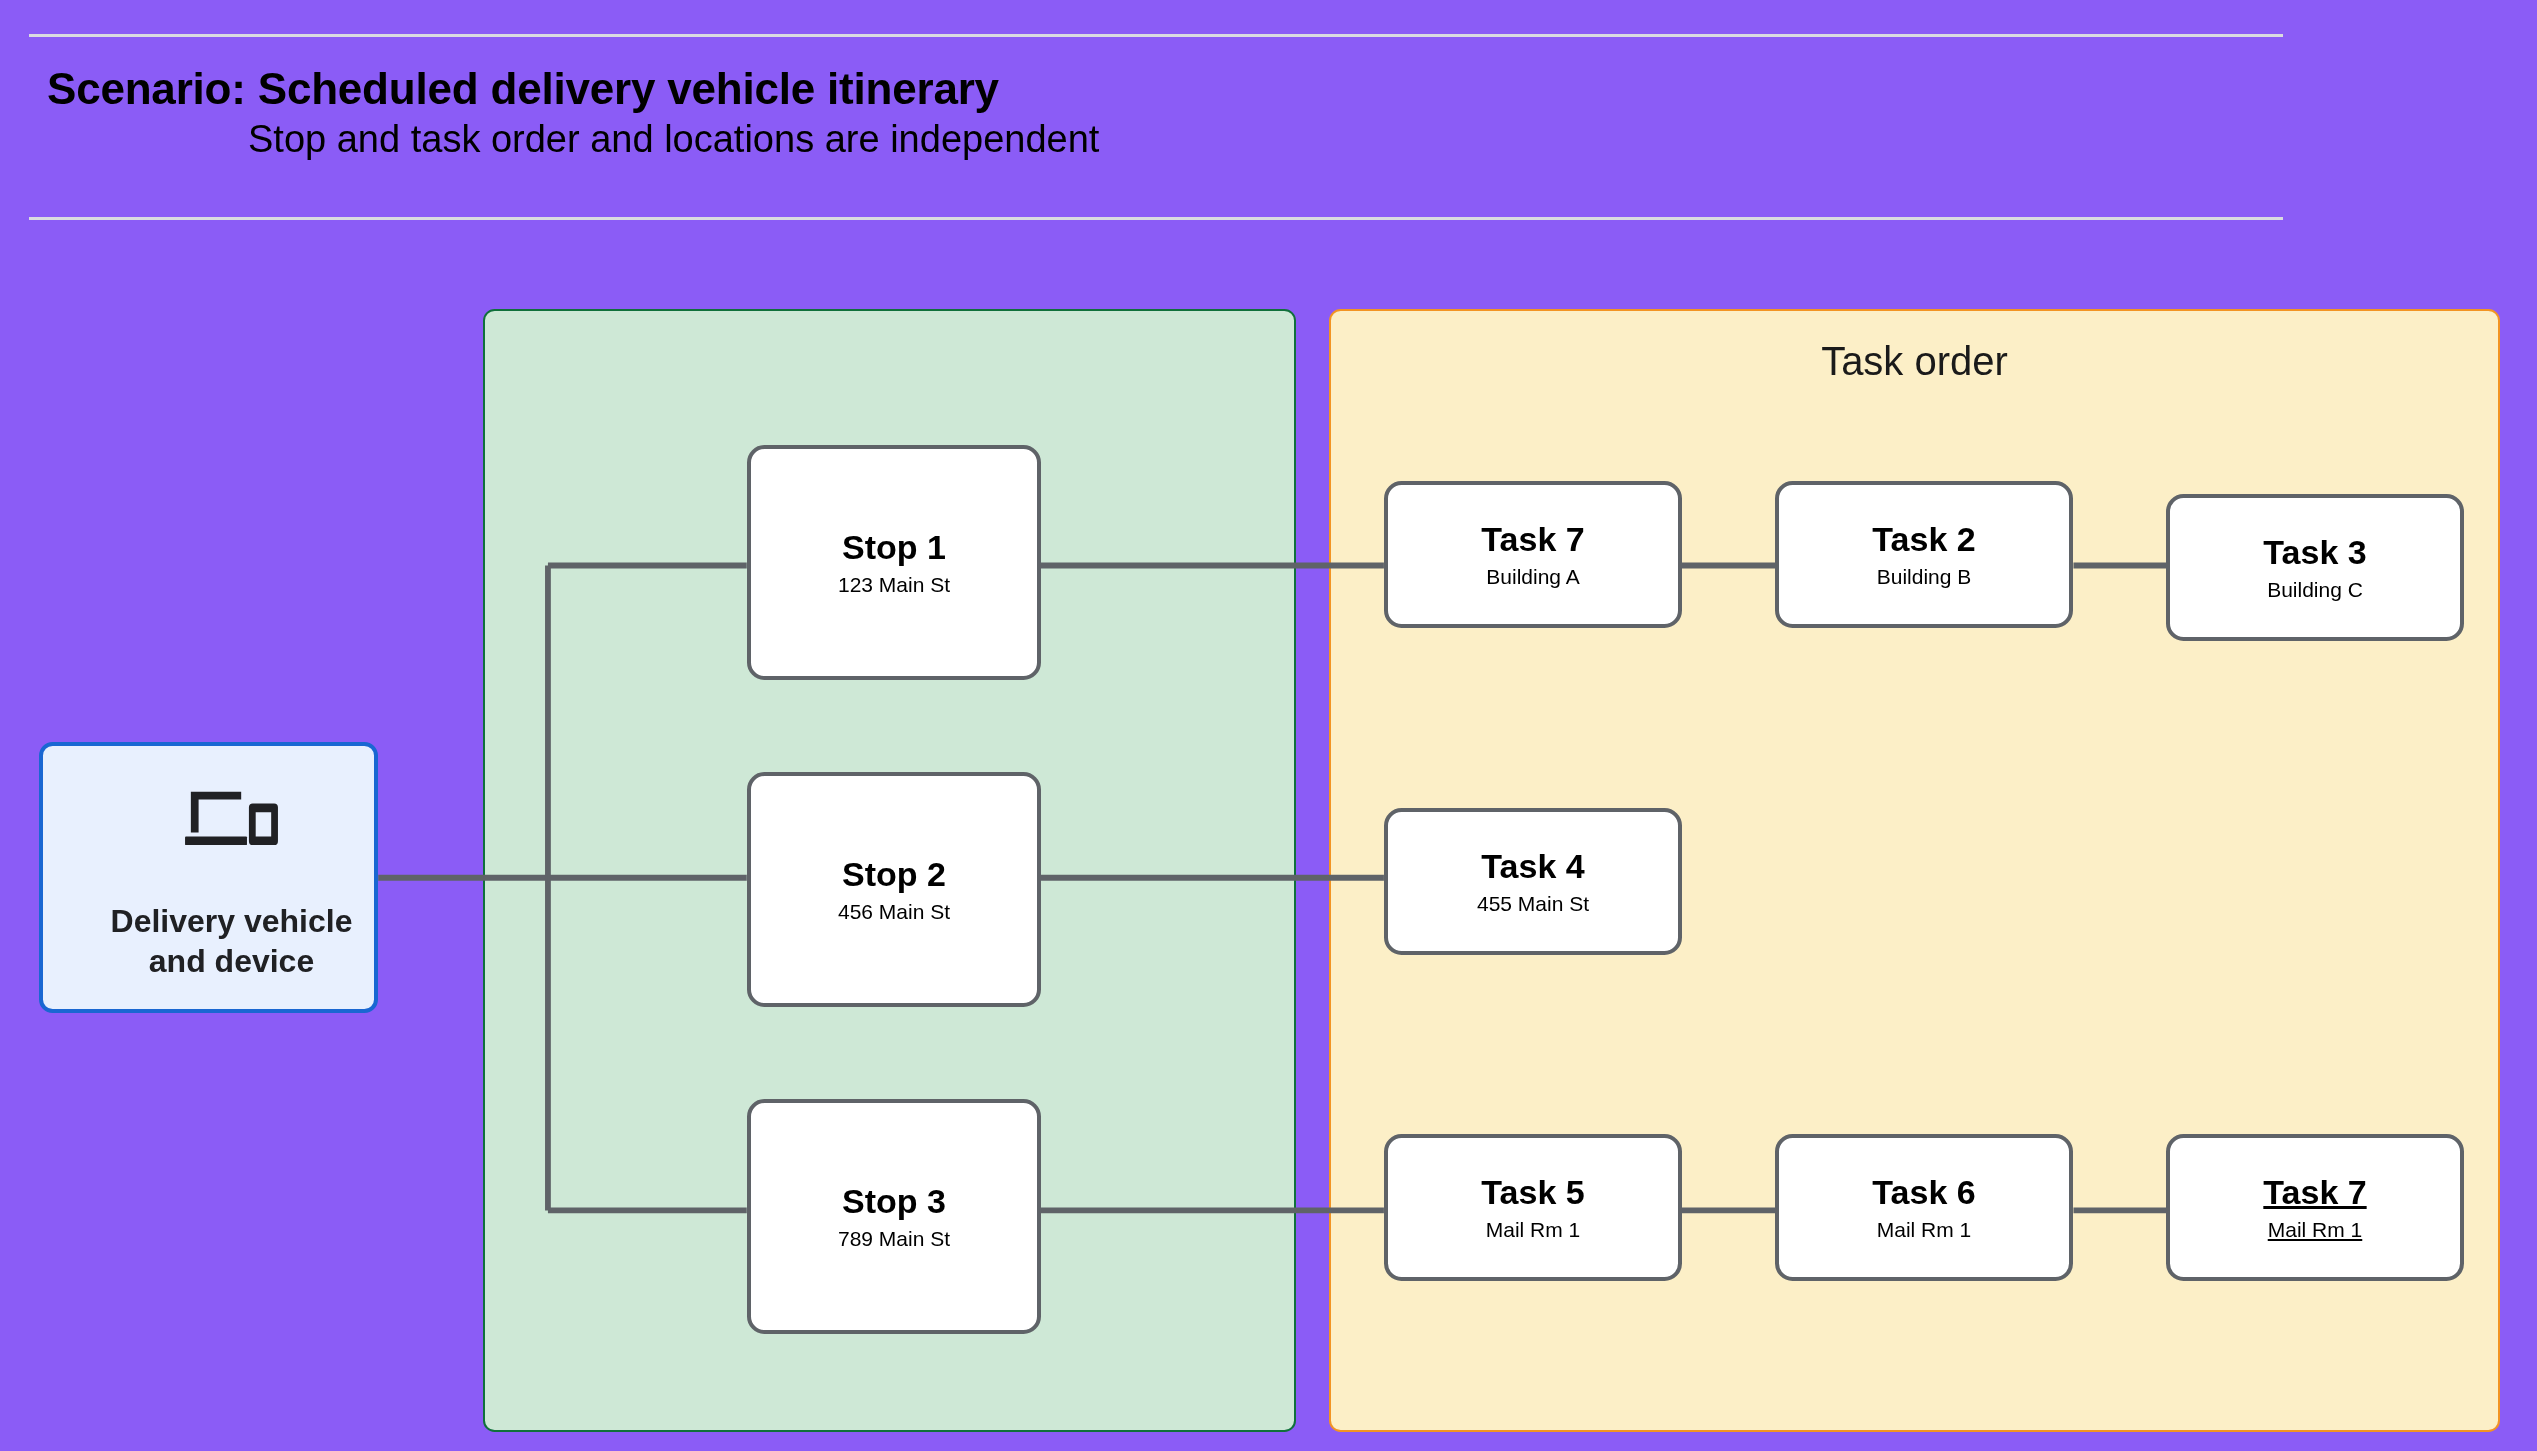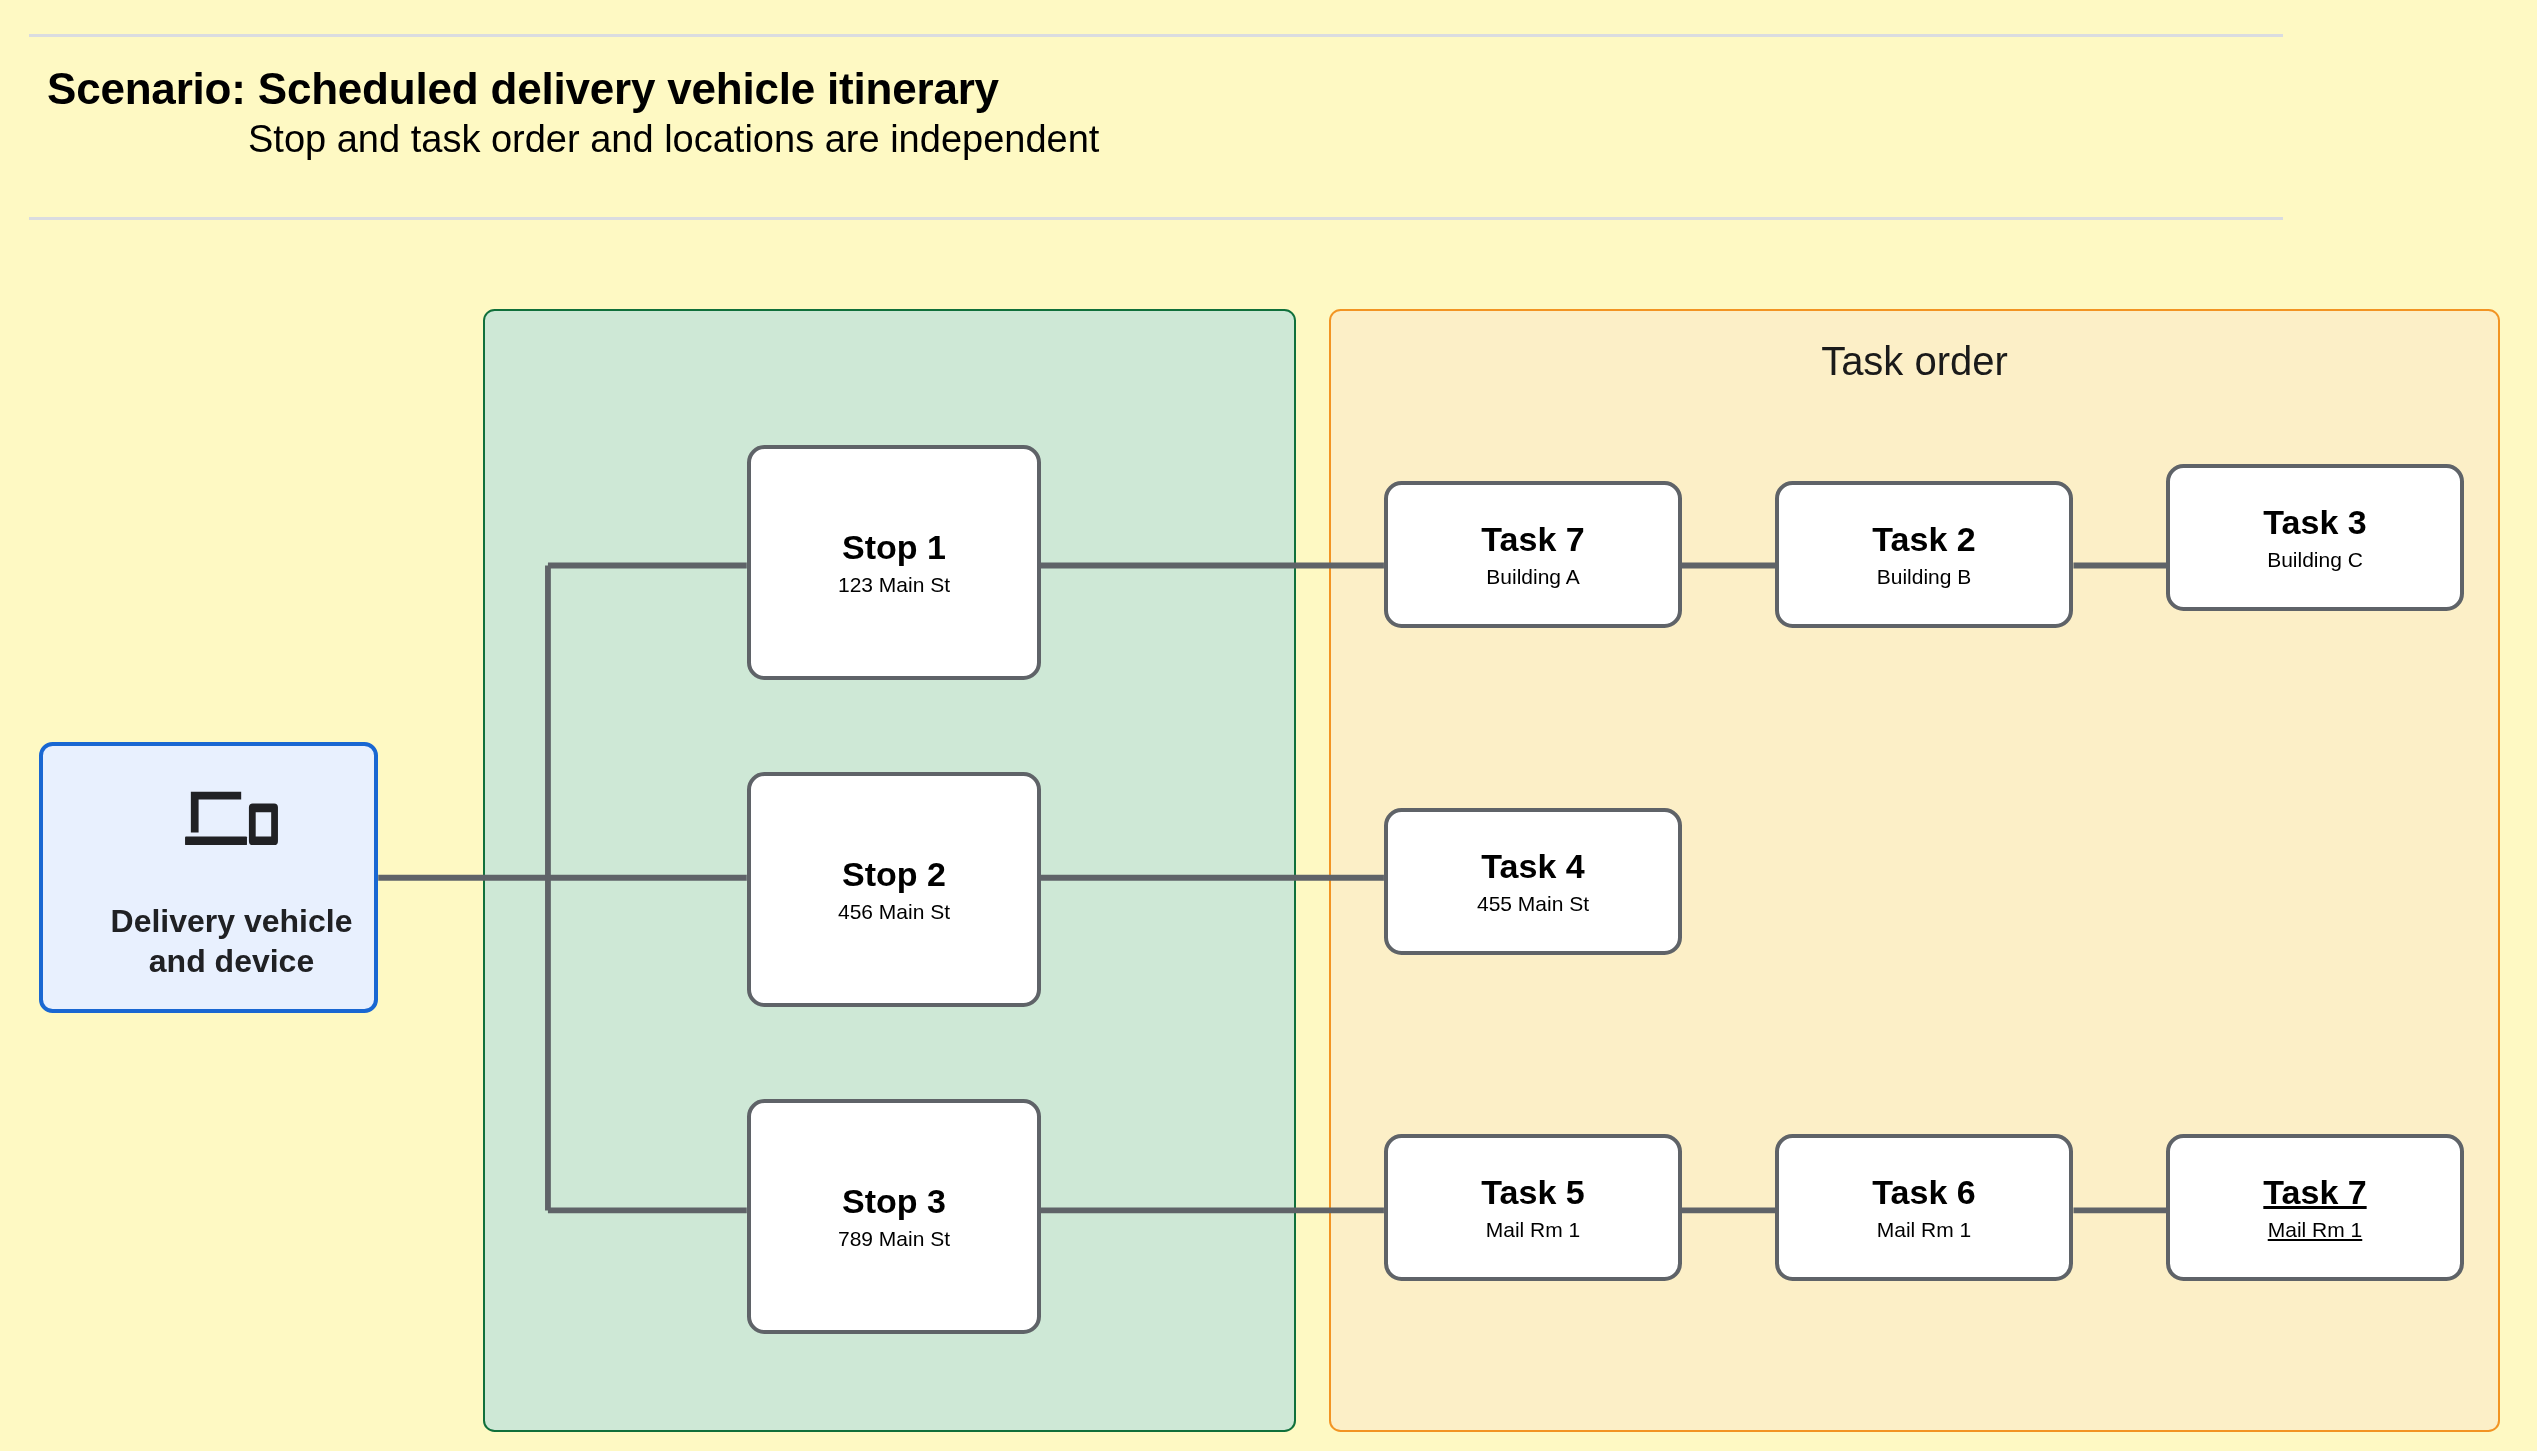--- a/index.html
+++ b/index.html
@@ -9,21 +9,21 @@
   }
   body {
     font-family: "Liberation Sans", sans-serif;
     -webkit-font-smoothing: antialiased;
   }
   #stage {
     position: relative;
     width: 2538px;
     height: 1452px;
     overflow: hidden;
-    background: #fef9c3;
+    background: #8b5cf6;
   }
 
   
   .rule {
     position: absolute;
     left: 29px;
     width: 2254px;
     height: 2.9px;
     background: #dadce0;
   }
@@ -154,21 +154,21 @@
   .task-node {
     width: 298px;
     height: 147px;
   }
   #stop-1 { left: 747px;  top: 445px;  }
   #stop-2 { left: 747px;  top: 772px;  }
   #stop-3 { left: 747px;  top: 1099px; }
 
   #task-1 { left: 1384px; top: 481px; }
   #task-2 { left: 1775px; top: 481px; }
-  #task-3 { left: 2166px; top: 464px; }
+  #task-3 { left: 2166px; top: 494px; }
   #task-4 { left: 1384px; top: 808px; }
   #task-5 { left: 1384px; top: 1134px; }
   #task-6 { left: 1775px; top: 1134px; }
   #task-7 { left: 2166px; top: 1134px; text-decoration: underline; }
 </style>
 </head>
 <body>
 
 <div id="stage">
 

